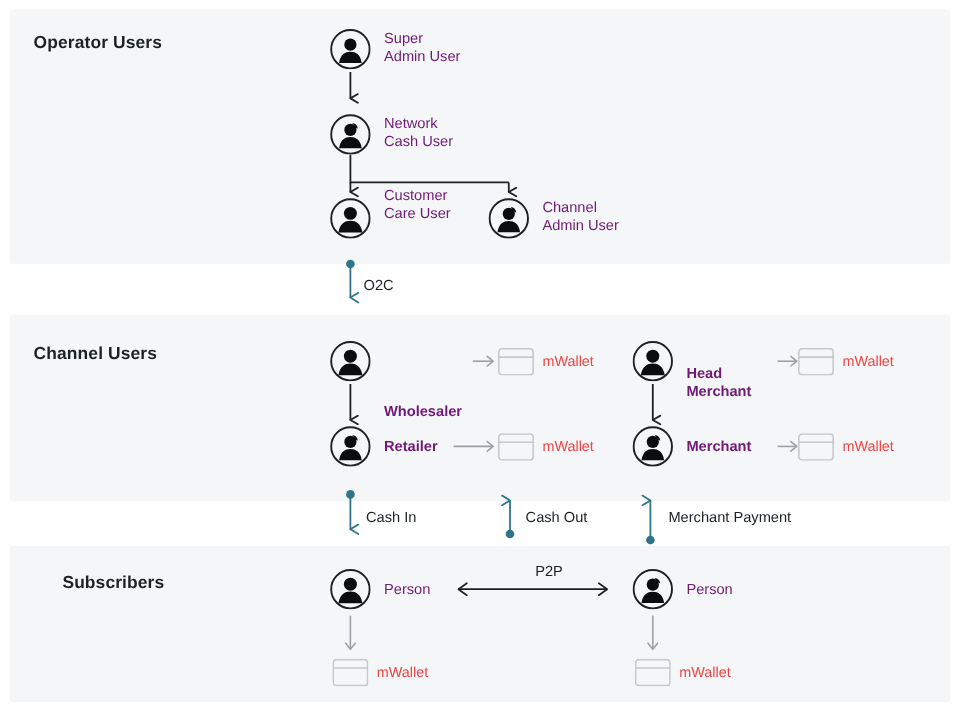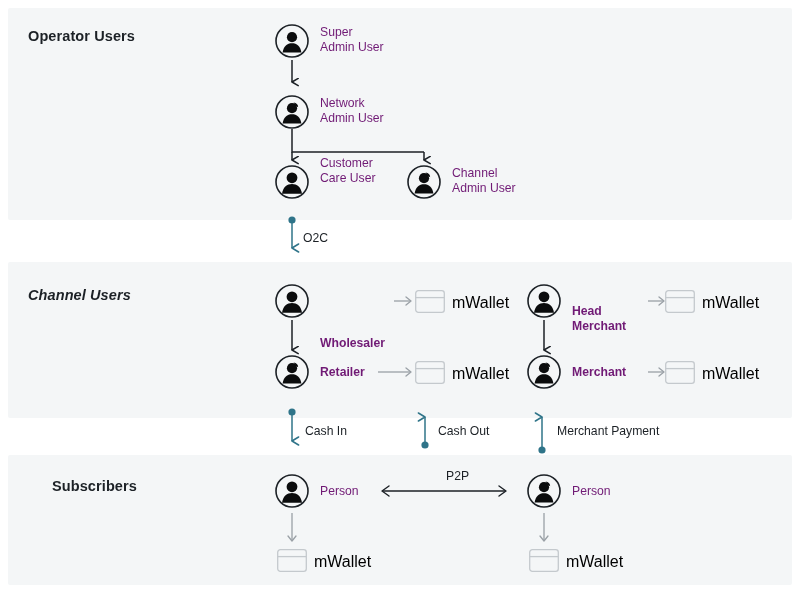--- a/index.html
+++ b/index.html
@@ -33,21 +33,21 @@
 
   .band-title {
     position: absolute;
     font-size: 14.5px;
     font-weight: bold;
     color: #1c2126;
     letter-spacing: 0.1px;
     white-space: nowrap;
   }
   #title-operator { left: 28px; top: 28px; }
-  #title-channel  { left: 28px; top: 287px; font-style: italic; }
+  #title-channel  { left: 28px; top: 287px; }
   #title-subs     { left: 28px; top: 478px; margin-left: 24px; }
 
   .node {
     position: absolute;
     width: 34px;
     height: 34px;
   }
   .node svg { display: block; }
 
   .node-label {
@@ -58,22 +58,22 @@
     white-space: pre-line;
   }
   .wallet {
     position: absolute;
     width: 30px;
     height: 23px;
   }
   .wallet svg { display: block; }
   .wallet-label {
     position: absolute;
-    font-size: 16px;
-    color: #000000;
+    font-size: 12px;
+    color: #ef4444;
     white-space: nowrap;
   }
   .flow-label {
     position: absolute;
     font-size: 12.2px;
     color: #1c2126;
     white-space: nowrap;
   }
   .arrow-layer {
     position: absolute;
@@ -194,21 +194,21 @@
 
   <div class="node" style="left:275px; top:95px;">
     <svg width="34" height="34" viewBox="0 0 34 34">
       <circle cx="17" cy="17" r="16" fill="none" stroke="#1c2126" stroke-width="1.6"></circle>
       <circle cx="17" cy="13.2" r="5.1" fill="#0b0c0d"></circle>
       <path d="M7.6 28.5 C8.6 21.8 12.2 19.2 17 19.2 C21.8 19.2 25.4 21.8 26.4 28.5 Z" fill="#0b0c0d"></path>
       <path d="M18.6 7.6 C21.4 7.9 23.0 9.6 23.2 12.3 L21.0 11.0 Z" fill="#0b0c0d"></path>
     </svg>
   </div>
   <div class="node-label" style="left:320px; top:96px;">Network
-Admin User</div>
+Cash User</div>
 
   <div class="node" style="left:275px; top:165px;">
     <svg width="34" height="34" viewBox="0 0 34 34">
       <circle cx="17" cy="17" r="16" fill="none" stroke="#1c2126" stroke-width="1.6"></circle>
       <circle cx="17" cy="12.8" r="5.4" fill="#0b0c0d"></circle>
       <path d="M7.0 28.8 C8.2 21.6 12.0 19.0 17 19.0 C22.0 19.0 25.8 21.6 27.0 28.8 Z" fill="#0b0c0d"></path>
     </svg>
   </div>
   <div class="node-label" style="left:320px; top:156px;">Customer
 Care User</div>

